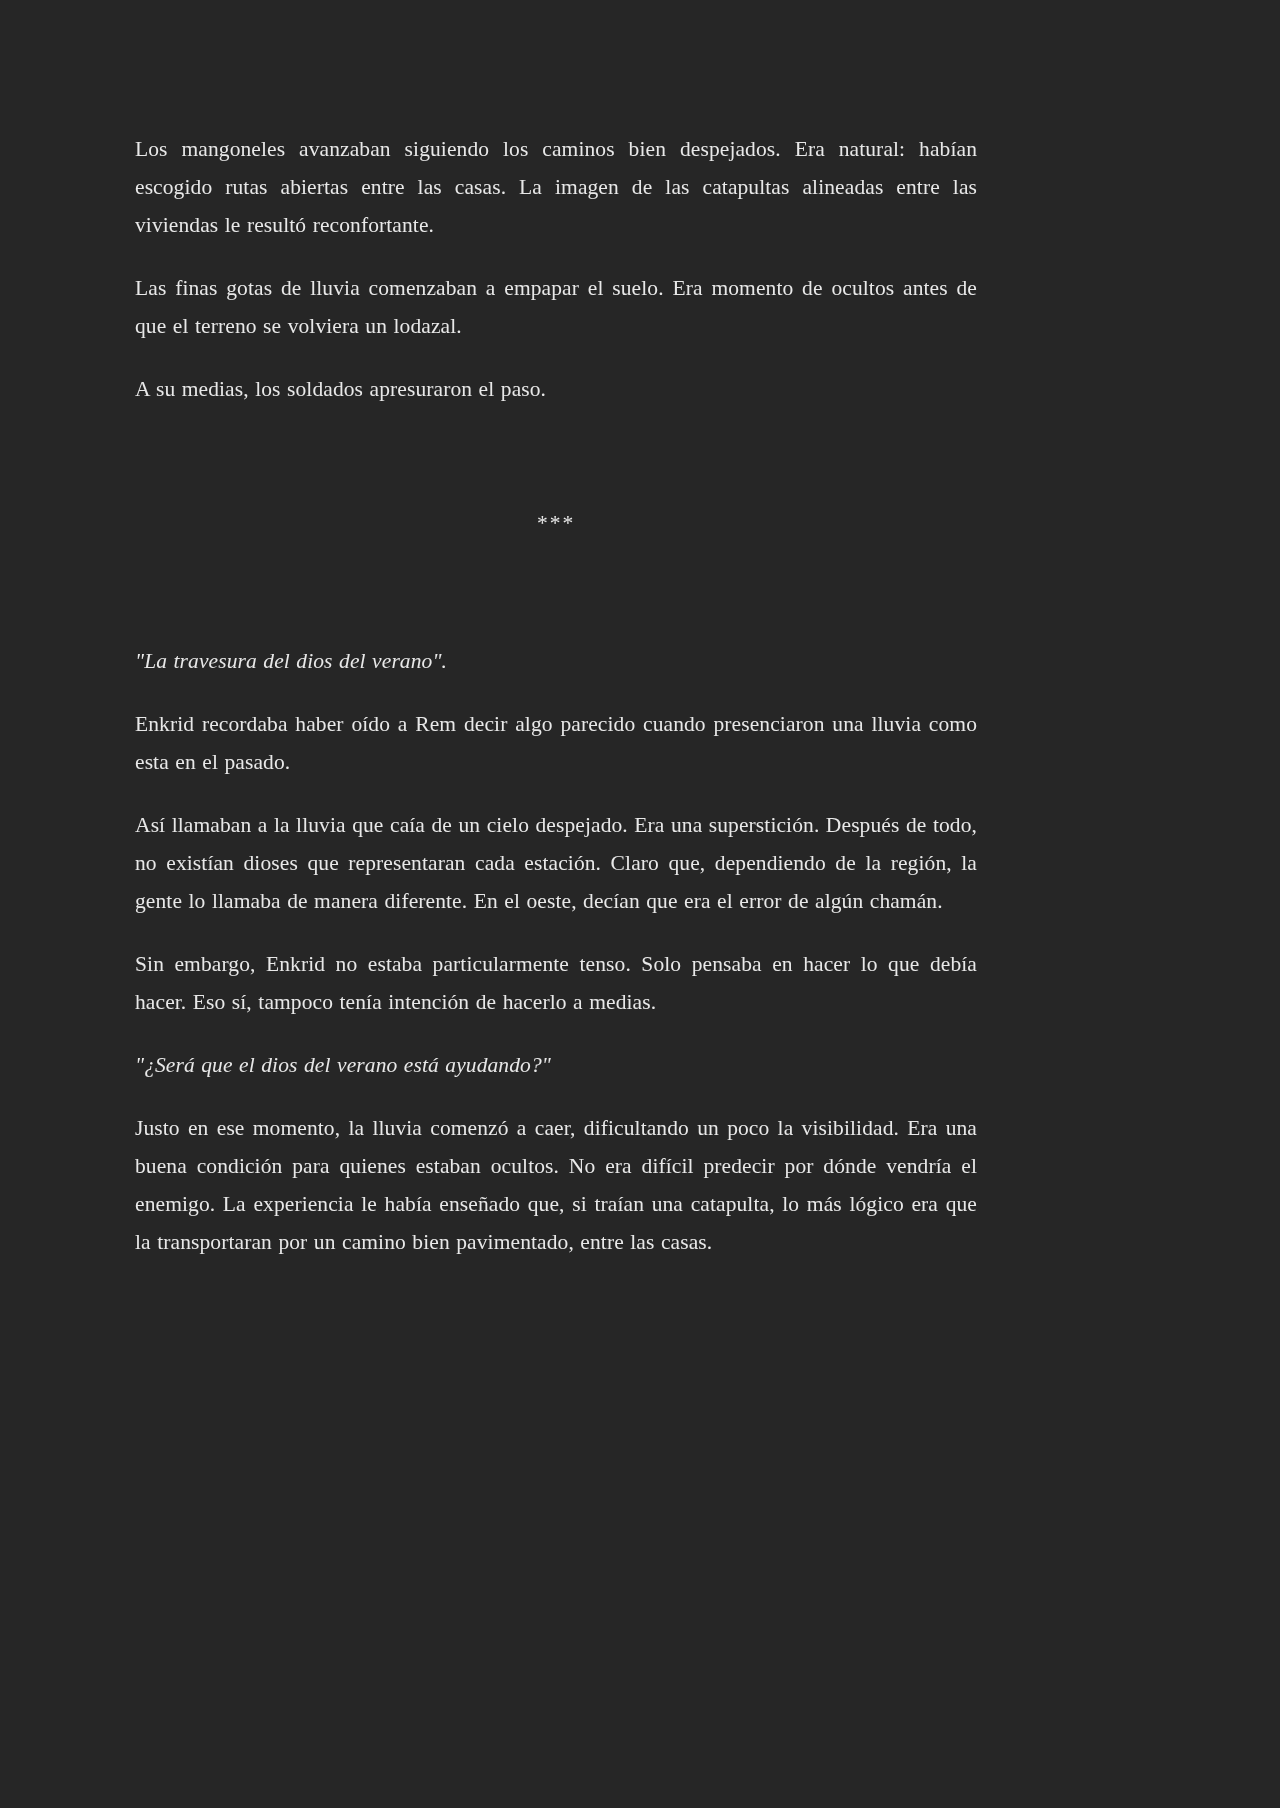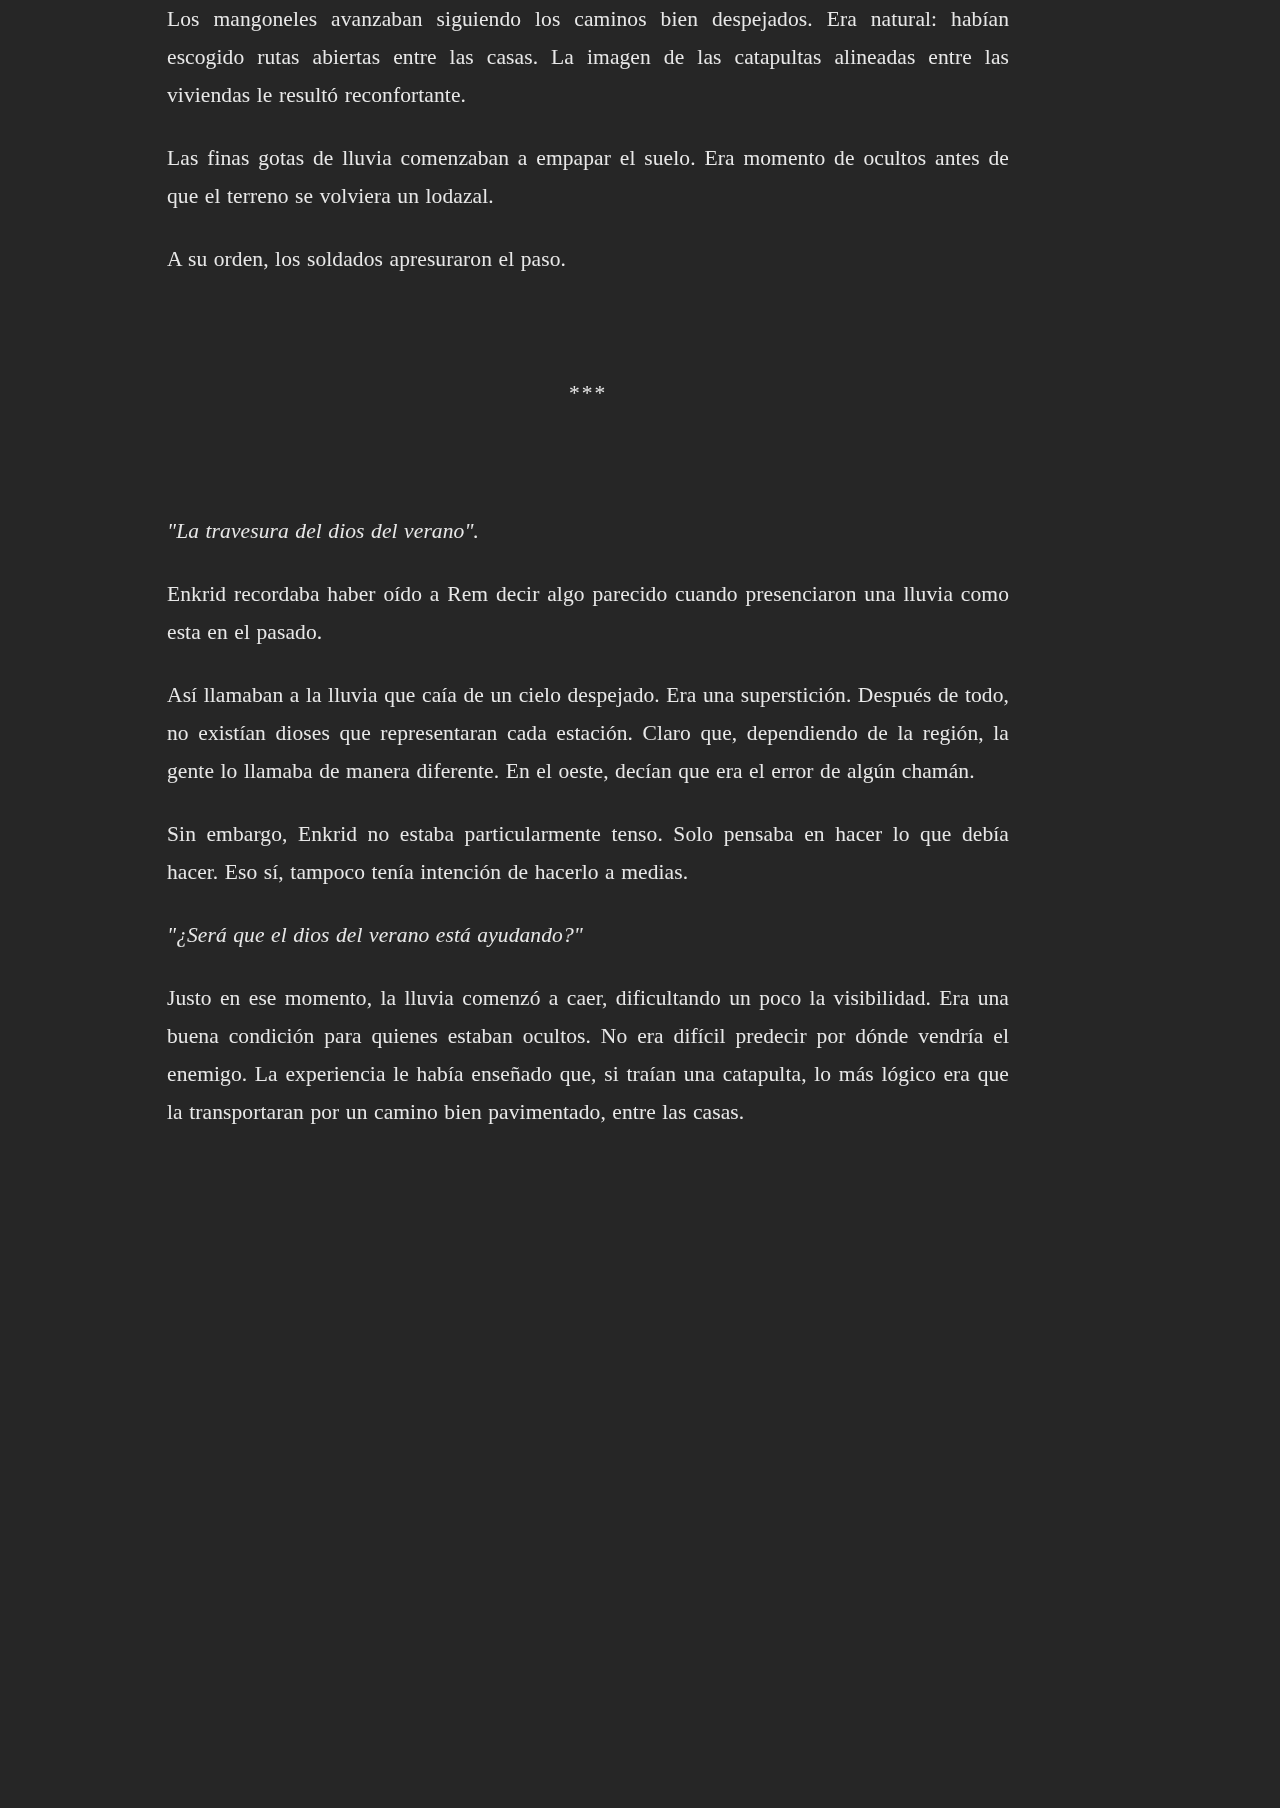--- a/index.html
+++ b/index.html
@@ -11,22 +11,22 @@
     min-height: 1808px;
     background: #262626;
     font-family: "Liberation Serif", "DejaVu Serif", serif;
     color: #e8e8e8;
     -webkit-font-smoothing: antialiased;
   }
   .reader-page {
     width: 1069px;
     min-height: 1808px;
     box-sizing: border-box;
+    padding-top: 130px;
     padding-bottom: 120px;
-    margin-left: 32px;
   }
   .reader-content {
     width: 842px;
     margin-left: 135px;
   }
   .para {
     font-size: 21.5px;
     line-height: 38px;
     margin: 0 0 25px 0;
     text-align: justify;
@@ -48,21 +48,21 @@
 <body>
 
 <div class="reader-page">
   <div class="reader-content">
 
     <p class="para">Los mangoneles avanzaban siguiendo los caminos bien despejados. Era natural: habían escogido rutas abiertas entre las casas. La imagen de las catapultas alineadas entre las viviendas le resultó reconfortante.</p>
 
     <p class="para">Las finas gotas de lluvia comenzaban a empapar el suelo. Era momento de ocultos antes de que el terreno se volviera un lodazal.</p>
 
 
-    <p class="para">A su orden, los soldados apresuraron el paso.</p>
+    <p class="para">A su medias, los soldados apresuraron el paso.</p>
 
     <p class="para separator">***</p>
 
     <p class="para italic">"La travesura del dios del verano".</p>
 
     <p class="para">Enkrid recordaba haber oído a Rem decir algo parecido cuando presenciaron una lluvia como esta en el pasado.</p>
 
     <p class="para">Así llamaban a la lluvia que caía de un cielo despejado. Era una superstición. Después de todo, no existían dioses que representaran cada estación. Claro que, dependiendo de la región, la gente lo llamaba de manera diferente. En el oeste, decían que era el error de algún chamán.</p>
 
     <p class="para">Sin embargo, Enkrid no estaba particularmente tenso. Solo pensaba en hacer lo que debía hacer. Eso sí, tampoco tenía intención de hacerlo a medias.</p>

